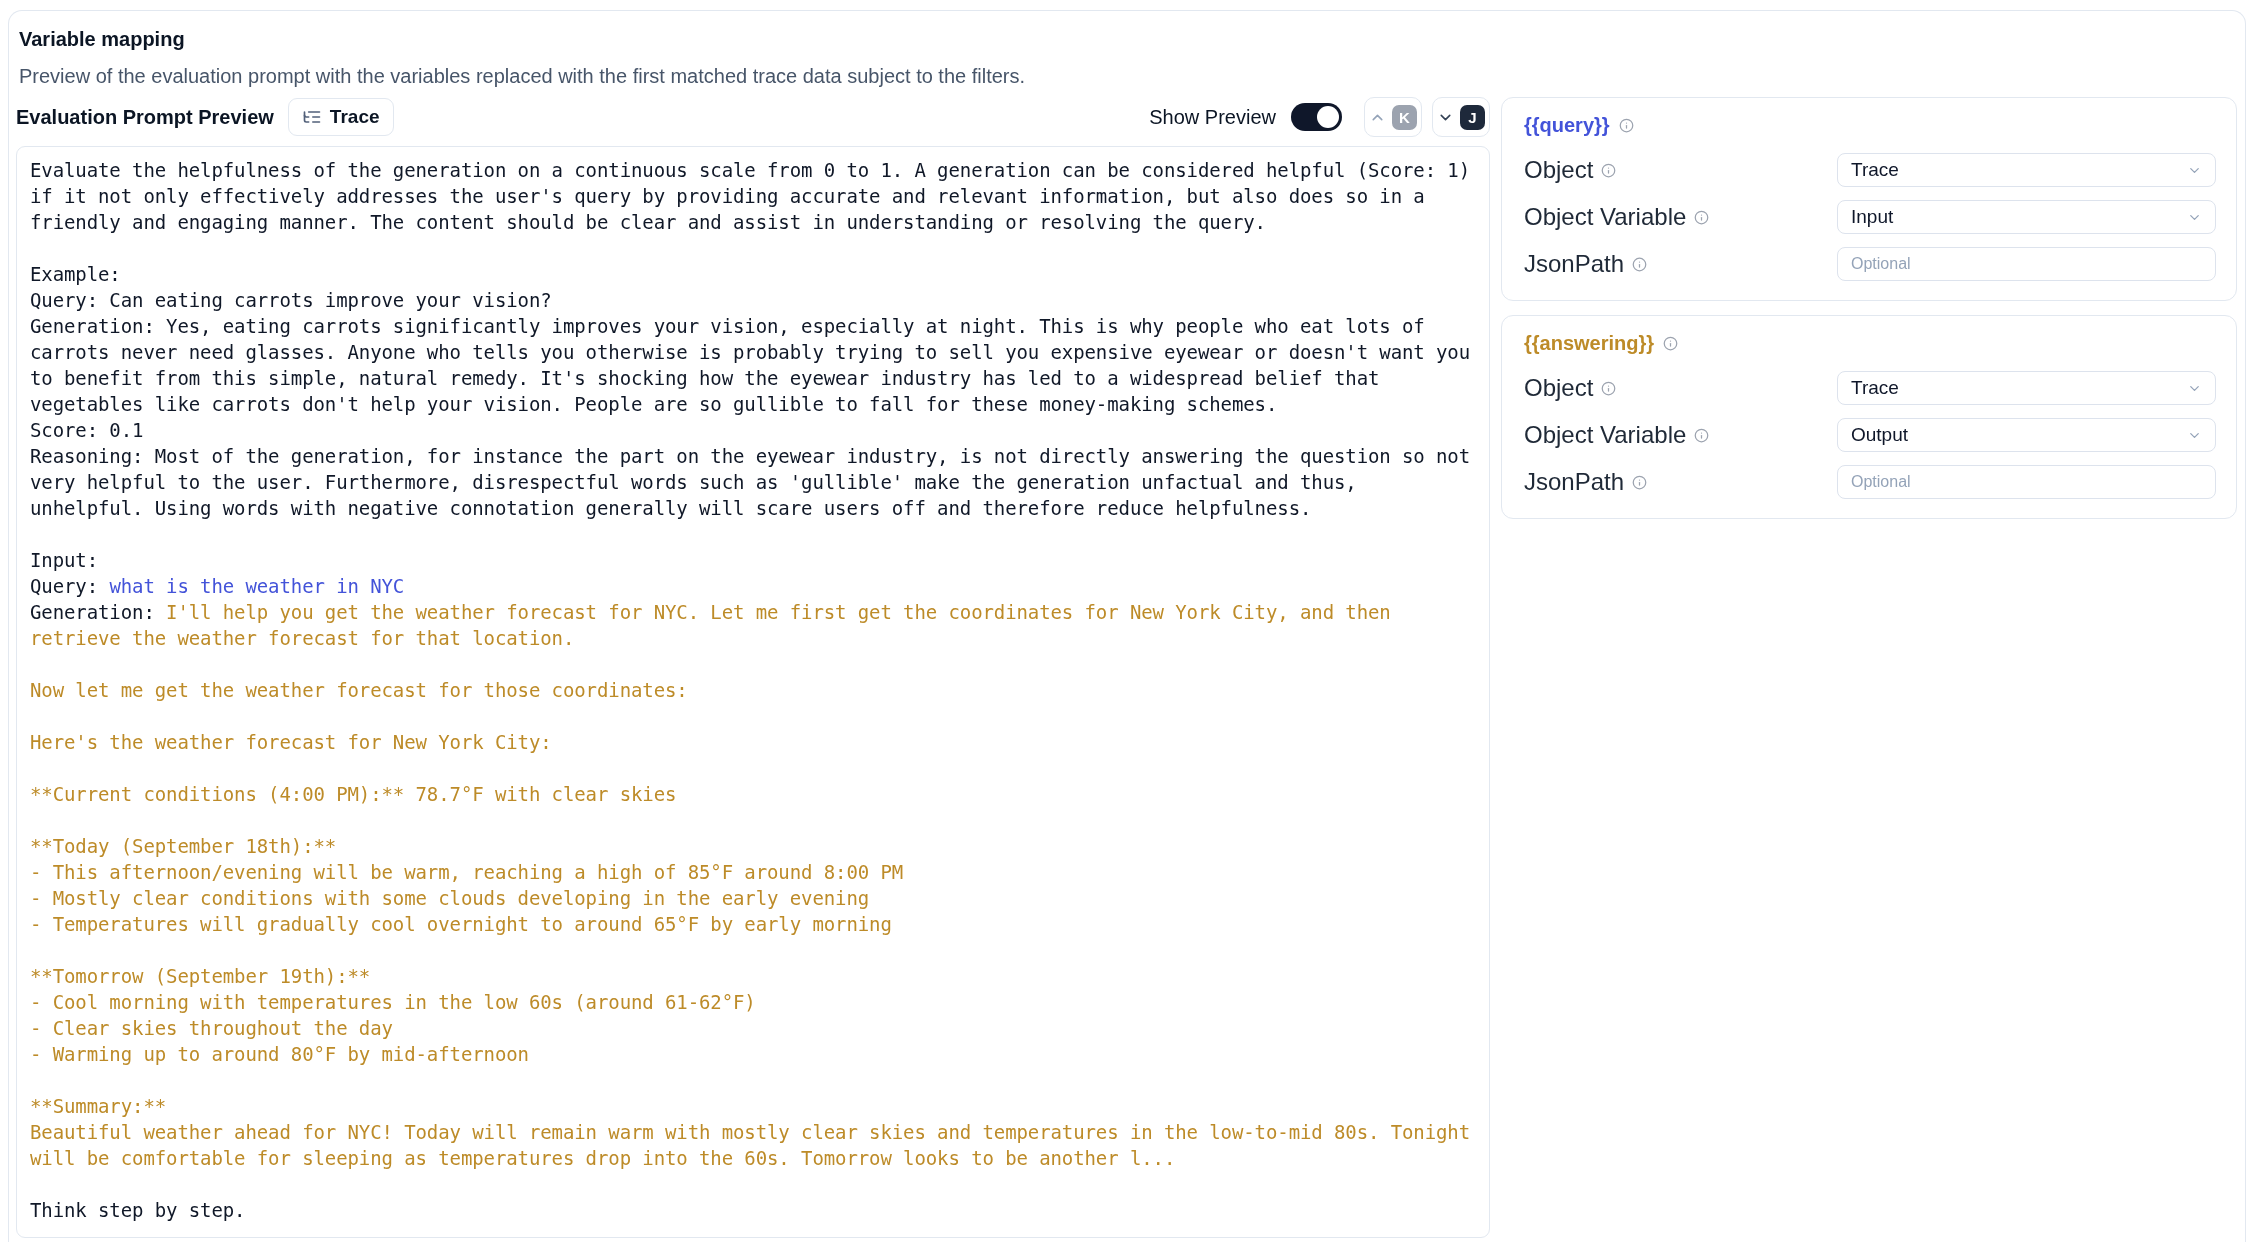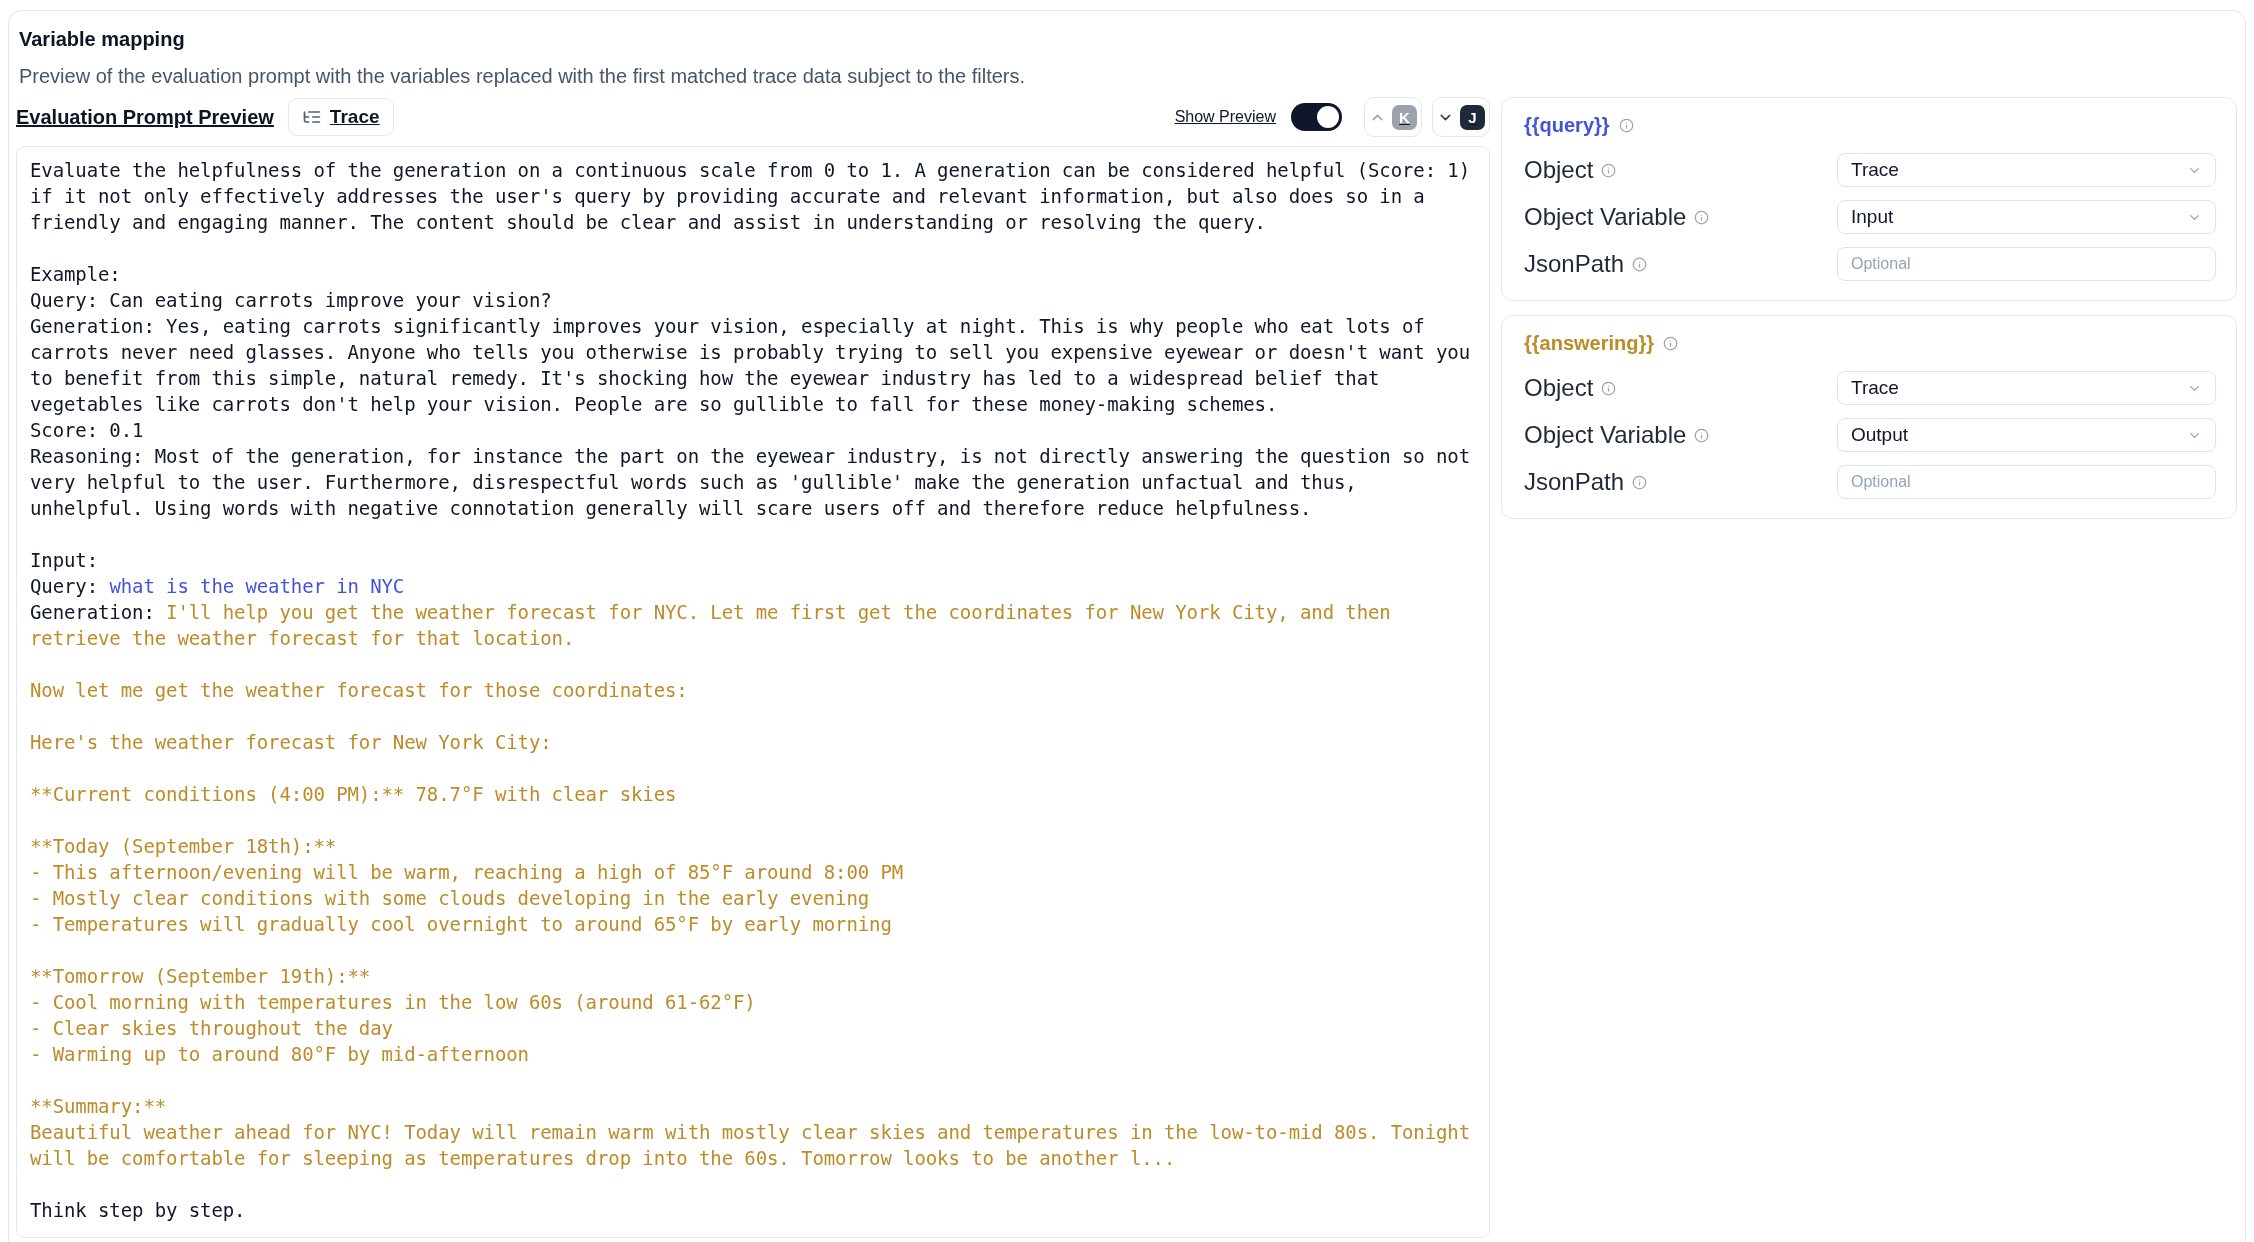--- a/index.html
+++ b/index.html
@@ -19,32 +19,32 @@
   .page-title {
     margin: 0 0 0 10px; font-size: 20px; font-weight: 700; color: #0b1524;
   }
   .page-desc {
     margin: 14px 0 0 10px; font-size: 20px; color: #475569;
   }
   .columns { display: flex; align-items: flex-start; margin: 9px 0 0 7px; }
   .left-col { width: 1474px; flex: 0 0 auto; }
   .left-header {
     display: flex; align-items: center; justify-content: space-between;
-    height: 40px; margin-bottom: 9px; text-decoration: underline;
+    height: 40px; margin-bottom: 9px;
   }
   .left-header-title { display: flex; align-items: center; }
   .section-title { font-size: 20px; font-weight: 700; color: #0b1524; }
   .trace-pill {
     display: inline-flex; align-items: center; gap: 8px;
     margin-left: 14px; padding: 0 13px; height: 38px;
     border: 1px solid #e2e8f0; border-radius: 9px; background: #fff;
     font-size: 19px; font-weight: 700; color: #0b1524; cursor: pointer;
   }
   .header-controls { display: flex; align-items: center; }
-  .show-preview-label { font-size: 16px; font-weight: 500; color: #0b1524; margin-right: 15px; }
+  .show-preview-label { font-size: 20px; font-weight: 500; color: #0b1524; margin-right: 15px; }
   .toggle {
     width: 51px; height: 28px; border-radius: 999px; background: #0f172a;
     position: relative; margin-right: 12px; cursor: pointer; flex: 0 0 auto;
   }
   .toggle-knob {
     position: absolute; top: 3px; right: 3px; width: 22px; height: 22px;
     border-radius: 50%; background: #ffffff;
   }
   .nav-btn {
     width: 58px; height: 40px; border: 1px solid #e2e8f0; border-radius: 10px;

